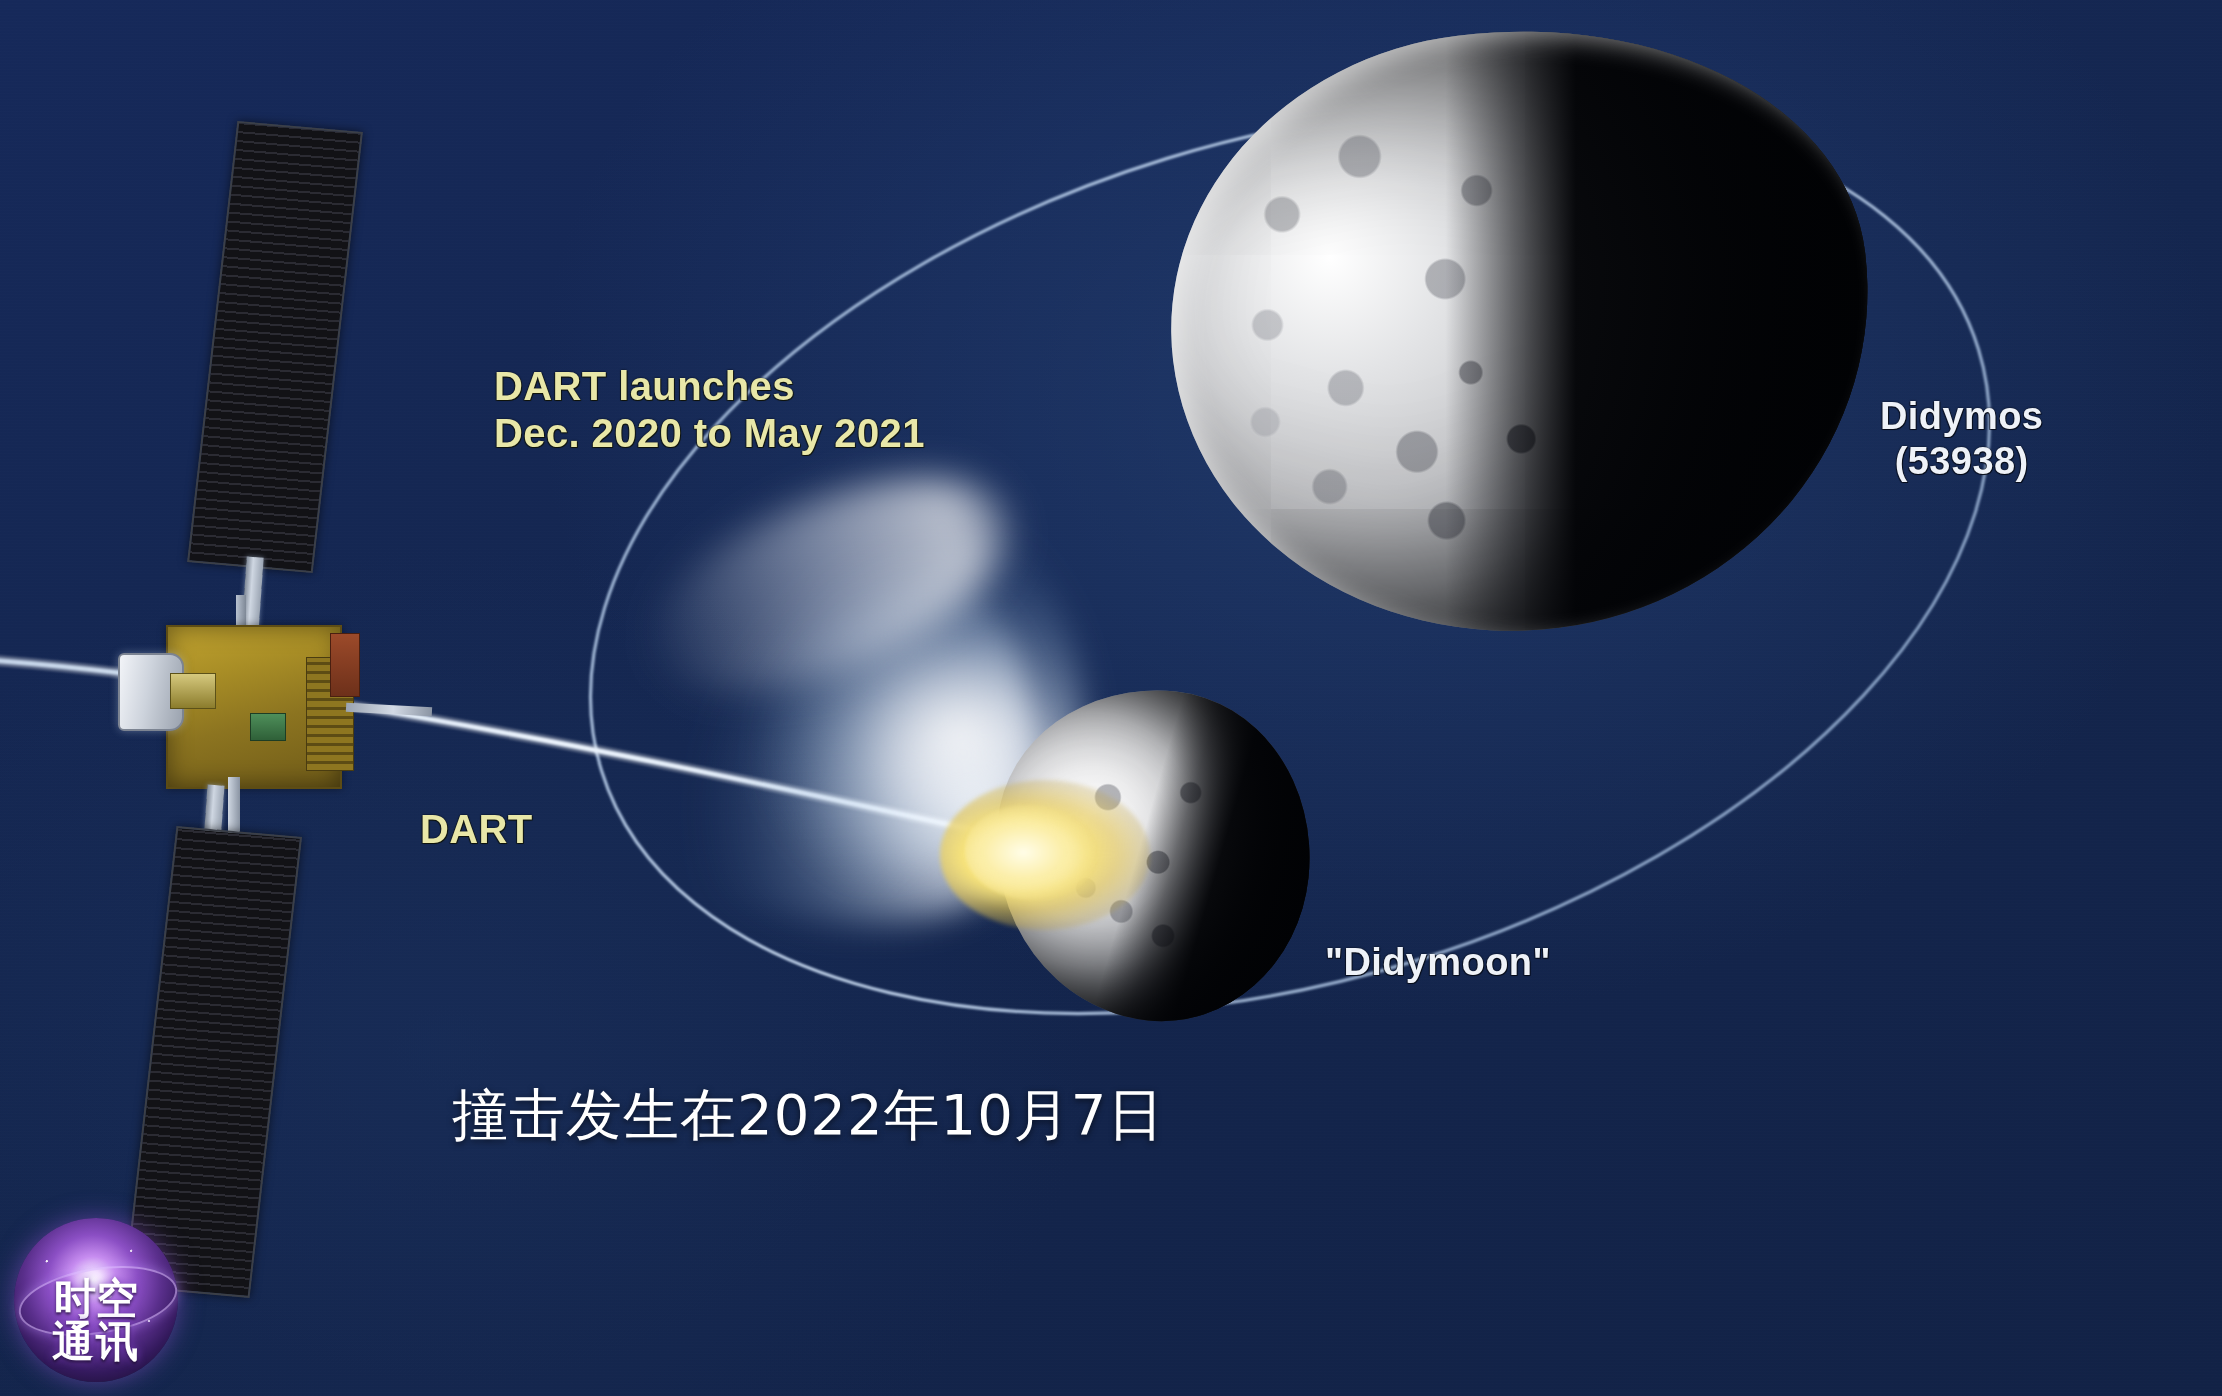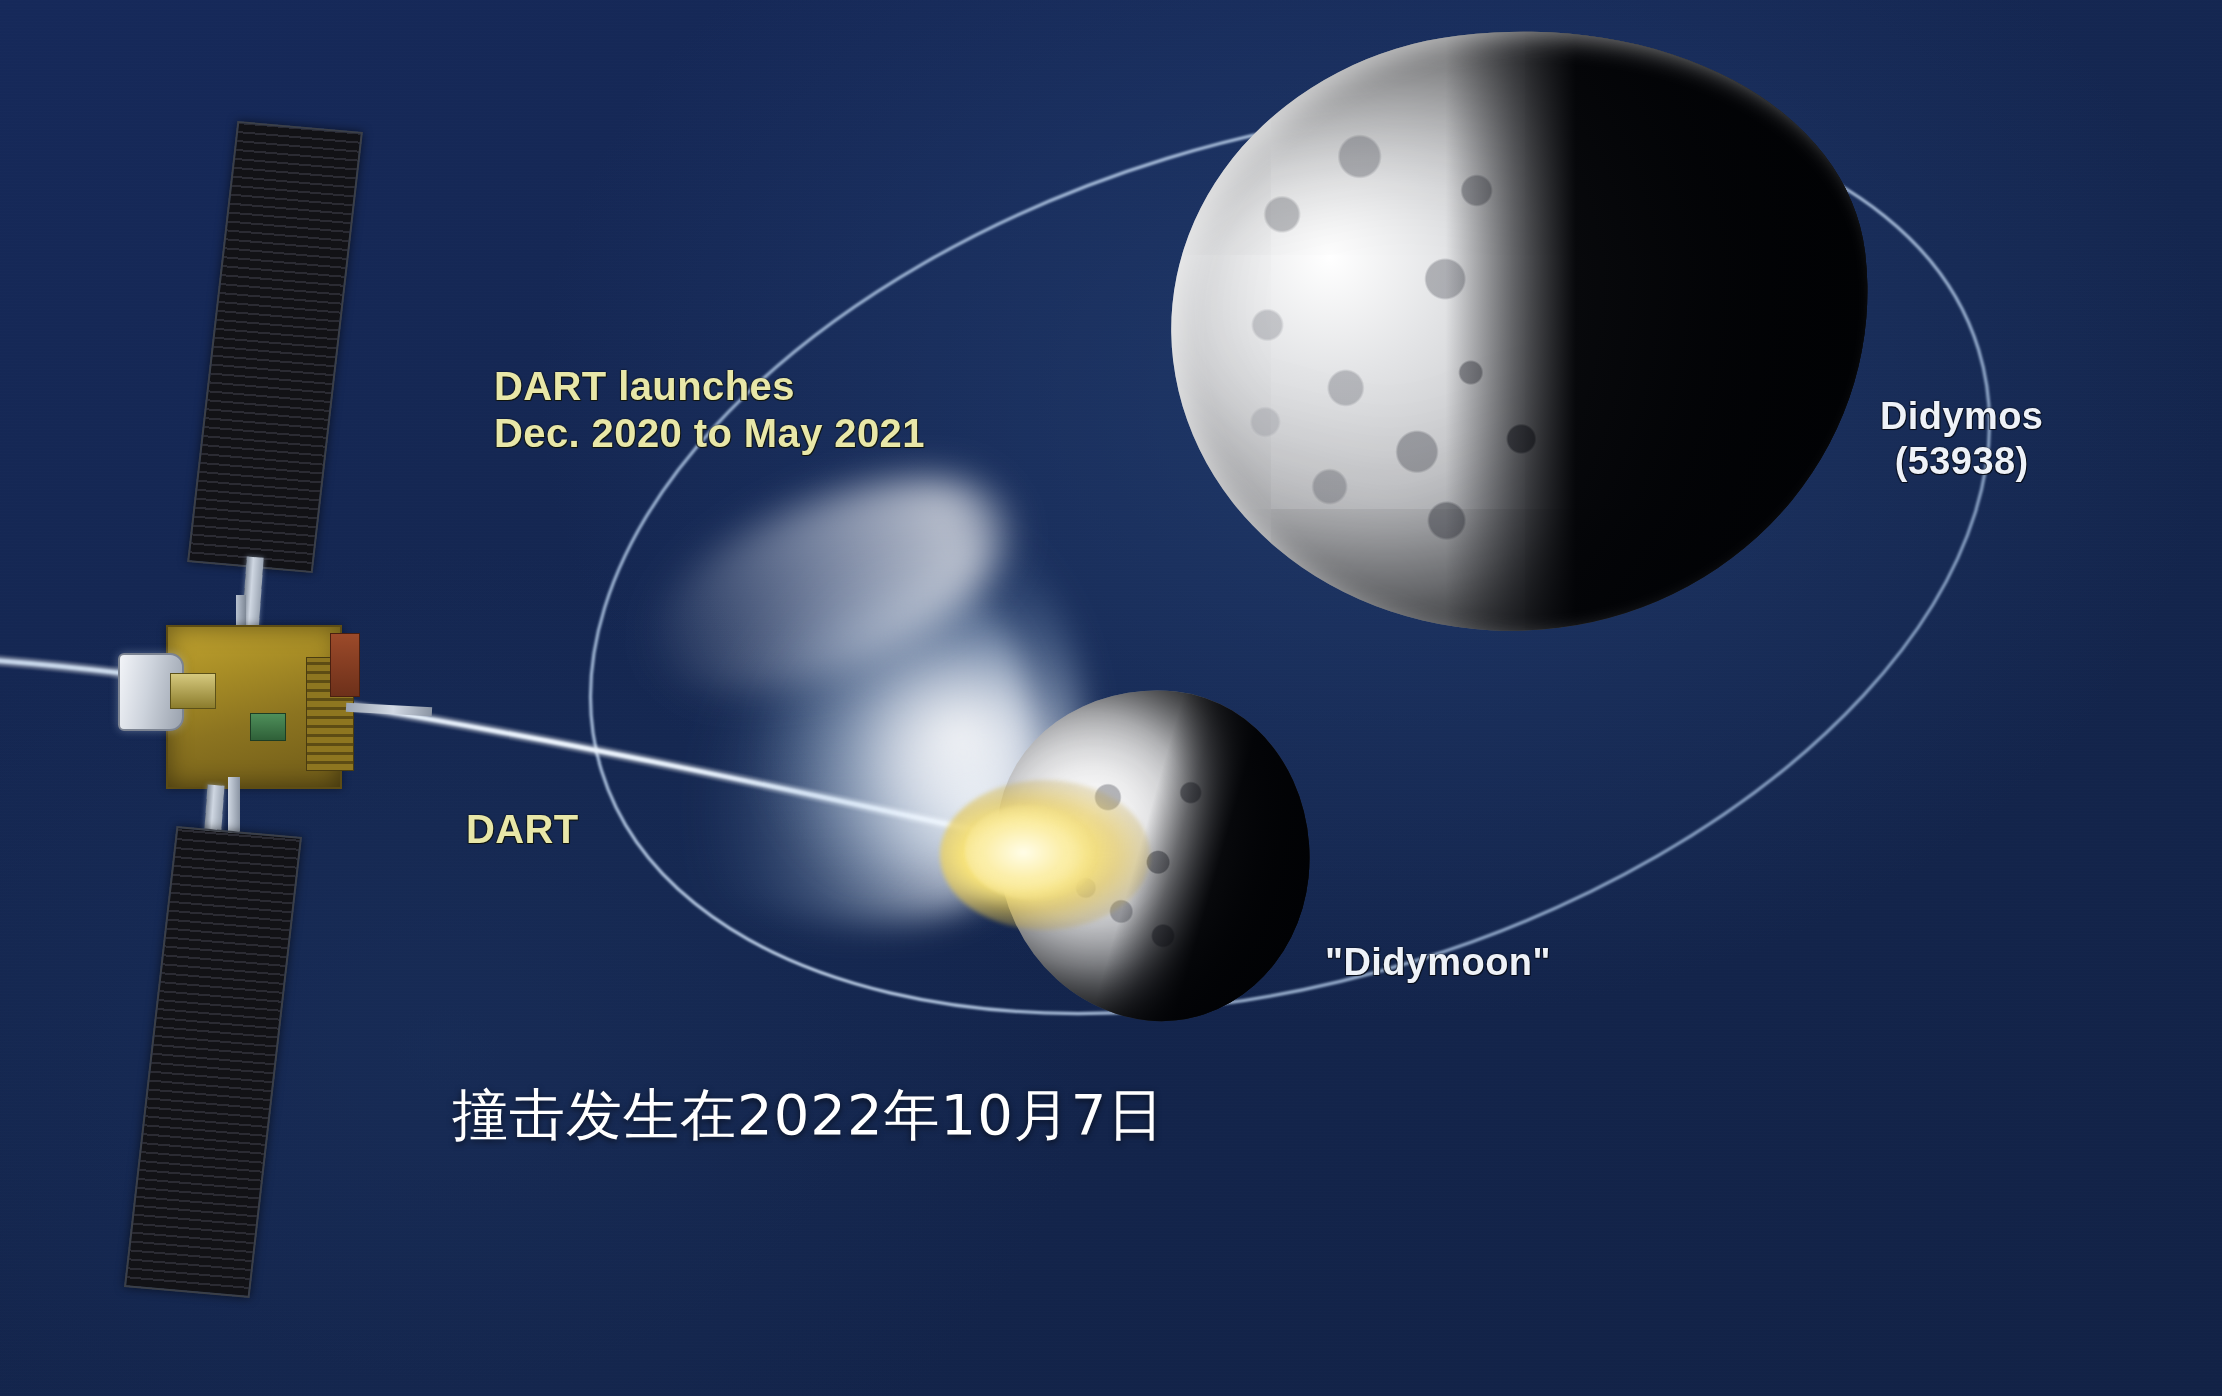--- a/index.html
+++ b/index.html
@@ -343,21 +343,21 @@
   }
   .label-white {
     color: #eef2f8;
     font-weight: 700;
     text-shadow:
       0 0 2px rgba(0,0,0,0.85),
       1px 1px 0 rgba(8,14,30,0.9),
       -1px 1px 0 rgba(8,14,30,0.6);
   }
   #label-dart-launch { left: 494px; top: 363px; font-size: 40px; }
-  #label-dart        { left: 420px; top: 806px; font-size: 40px; margin-left: 46px; }
+  #label-dart        { left: 420px; top: 806px; font-size: 40px; }
   #label-impact      { left: 605px; top: 916px; font-size: 40px; }
   #label-didymos     { left: 1880px; top: 394px; font-size: 38px; text-align: center; }
   #label-didymoon    { left: 1325px; top: 940px; font-size: 38px; }
 
   .cn-caption {
     position: absolute;
     left: 452px;
     top: 1078px;
     font-size: 56px;
     font-weight: 500;
@@ -497,14 +497,23 @@
   <div class="label label-yellow" id="label-dart">DART</div>
 
 
   <div class="label label-white" id="label-didymos">Didymos
 (53938)</div>
 
   <div class="label label-white" id="label-didymoon">"Didymoon"</div>
 
   <div class="cn-caption">撞击发生在2022年10月7日</div>
 
+  <div class="watermark">
+    <div class="wm-sphere"></div>
+    <div class="wm-stars"></div>
+    <div class="wm-ring"></div>
+    <div class="wm-text">
+      <span class="l1">时空</span>
+      <span class="l2">通讯</span>
+    </div>
+  </div>
 
 </div>
 
 </body></html>

